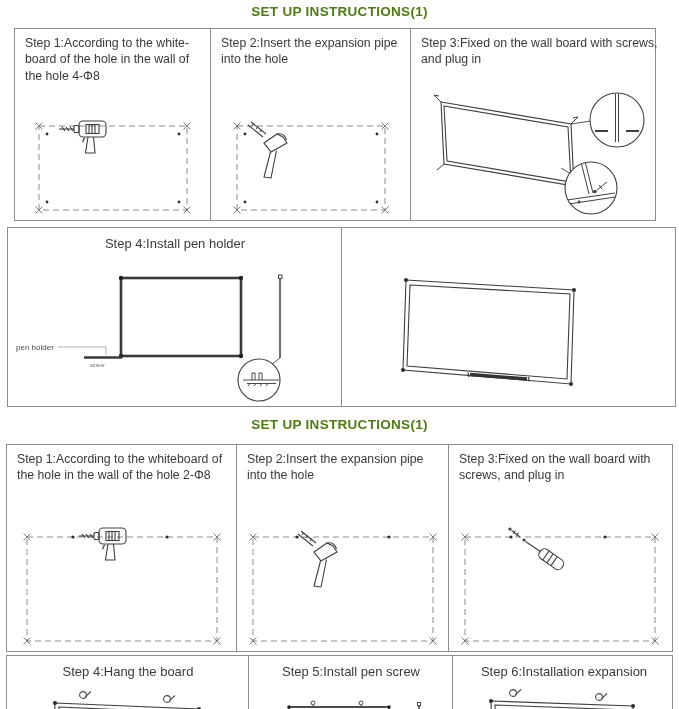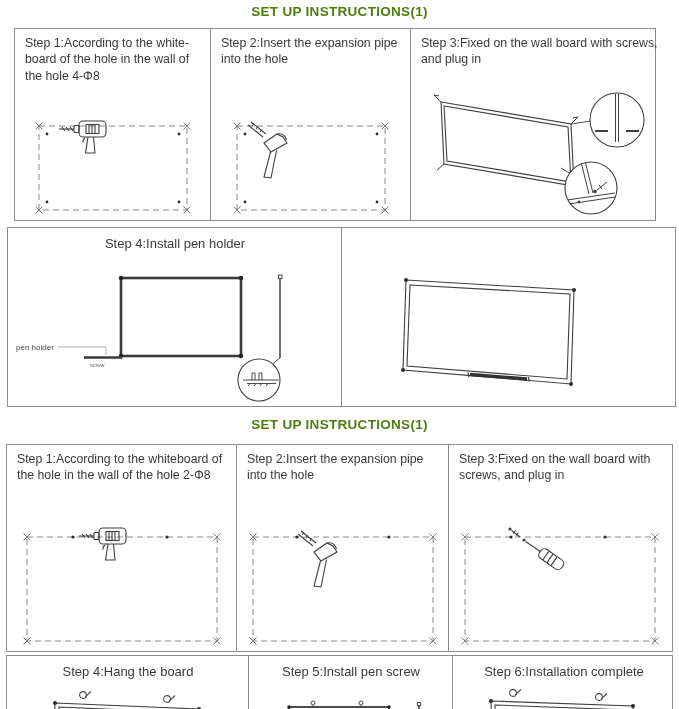--- a/index.html
+++ b/index.html
@@ -341,21 +341,21 @@
           </g>
           <line x1="170" y1="94" x2="161" y2="99" stroke="#3f3f3f" stroke-width="0.9"></line>
           <g>
             <circle cx="152" cy="111" r="19" fill="#ffffff" stroke="#3f3f3f" stroke-width="1.1"></circle>
             <use href="#penholder-detail" transform="translate(137,101) scale(0.85)"></use>
           </g>
         </svg>
       </div>
 
       <div class="cell" style="flex:0 0 221px">
-        <div class="step-label centered">Step 6:Installation complete</div>
+        <div class="step-label centered">Step 6:Installation expansion</div>
         <svg class="diagram" width="221" height="132" viewBox="0 0 221 132">
           <use href="#hook" transform="translate(56,10)"></use>
           <use href="#hook" transform="translate(142,14)"></use>
           <g stroke="#3f3f3f" stroke-width="1.1" fill="none">
             <path d="M38 22 L180 27 L183 124 L41 119 Z"></path>
             <path d="M42 26 L176 31 L179 120 L45 115 Z"></path>
           </g>
           <g fill="#2e2e2e">
             <circle cx="38" cy="22" r="2"></circle>
               <circle cx="180" cy="27" r="2"></circle>

